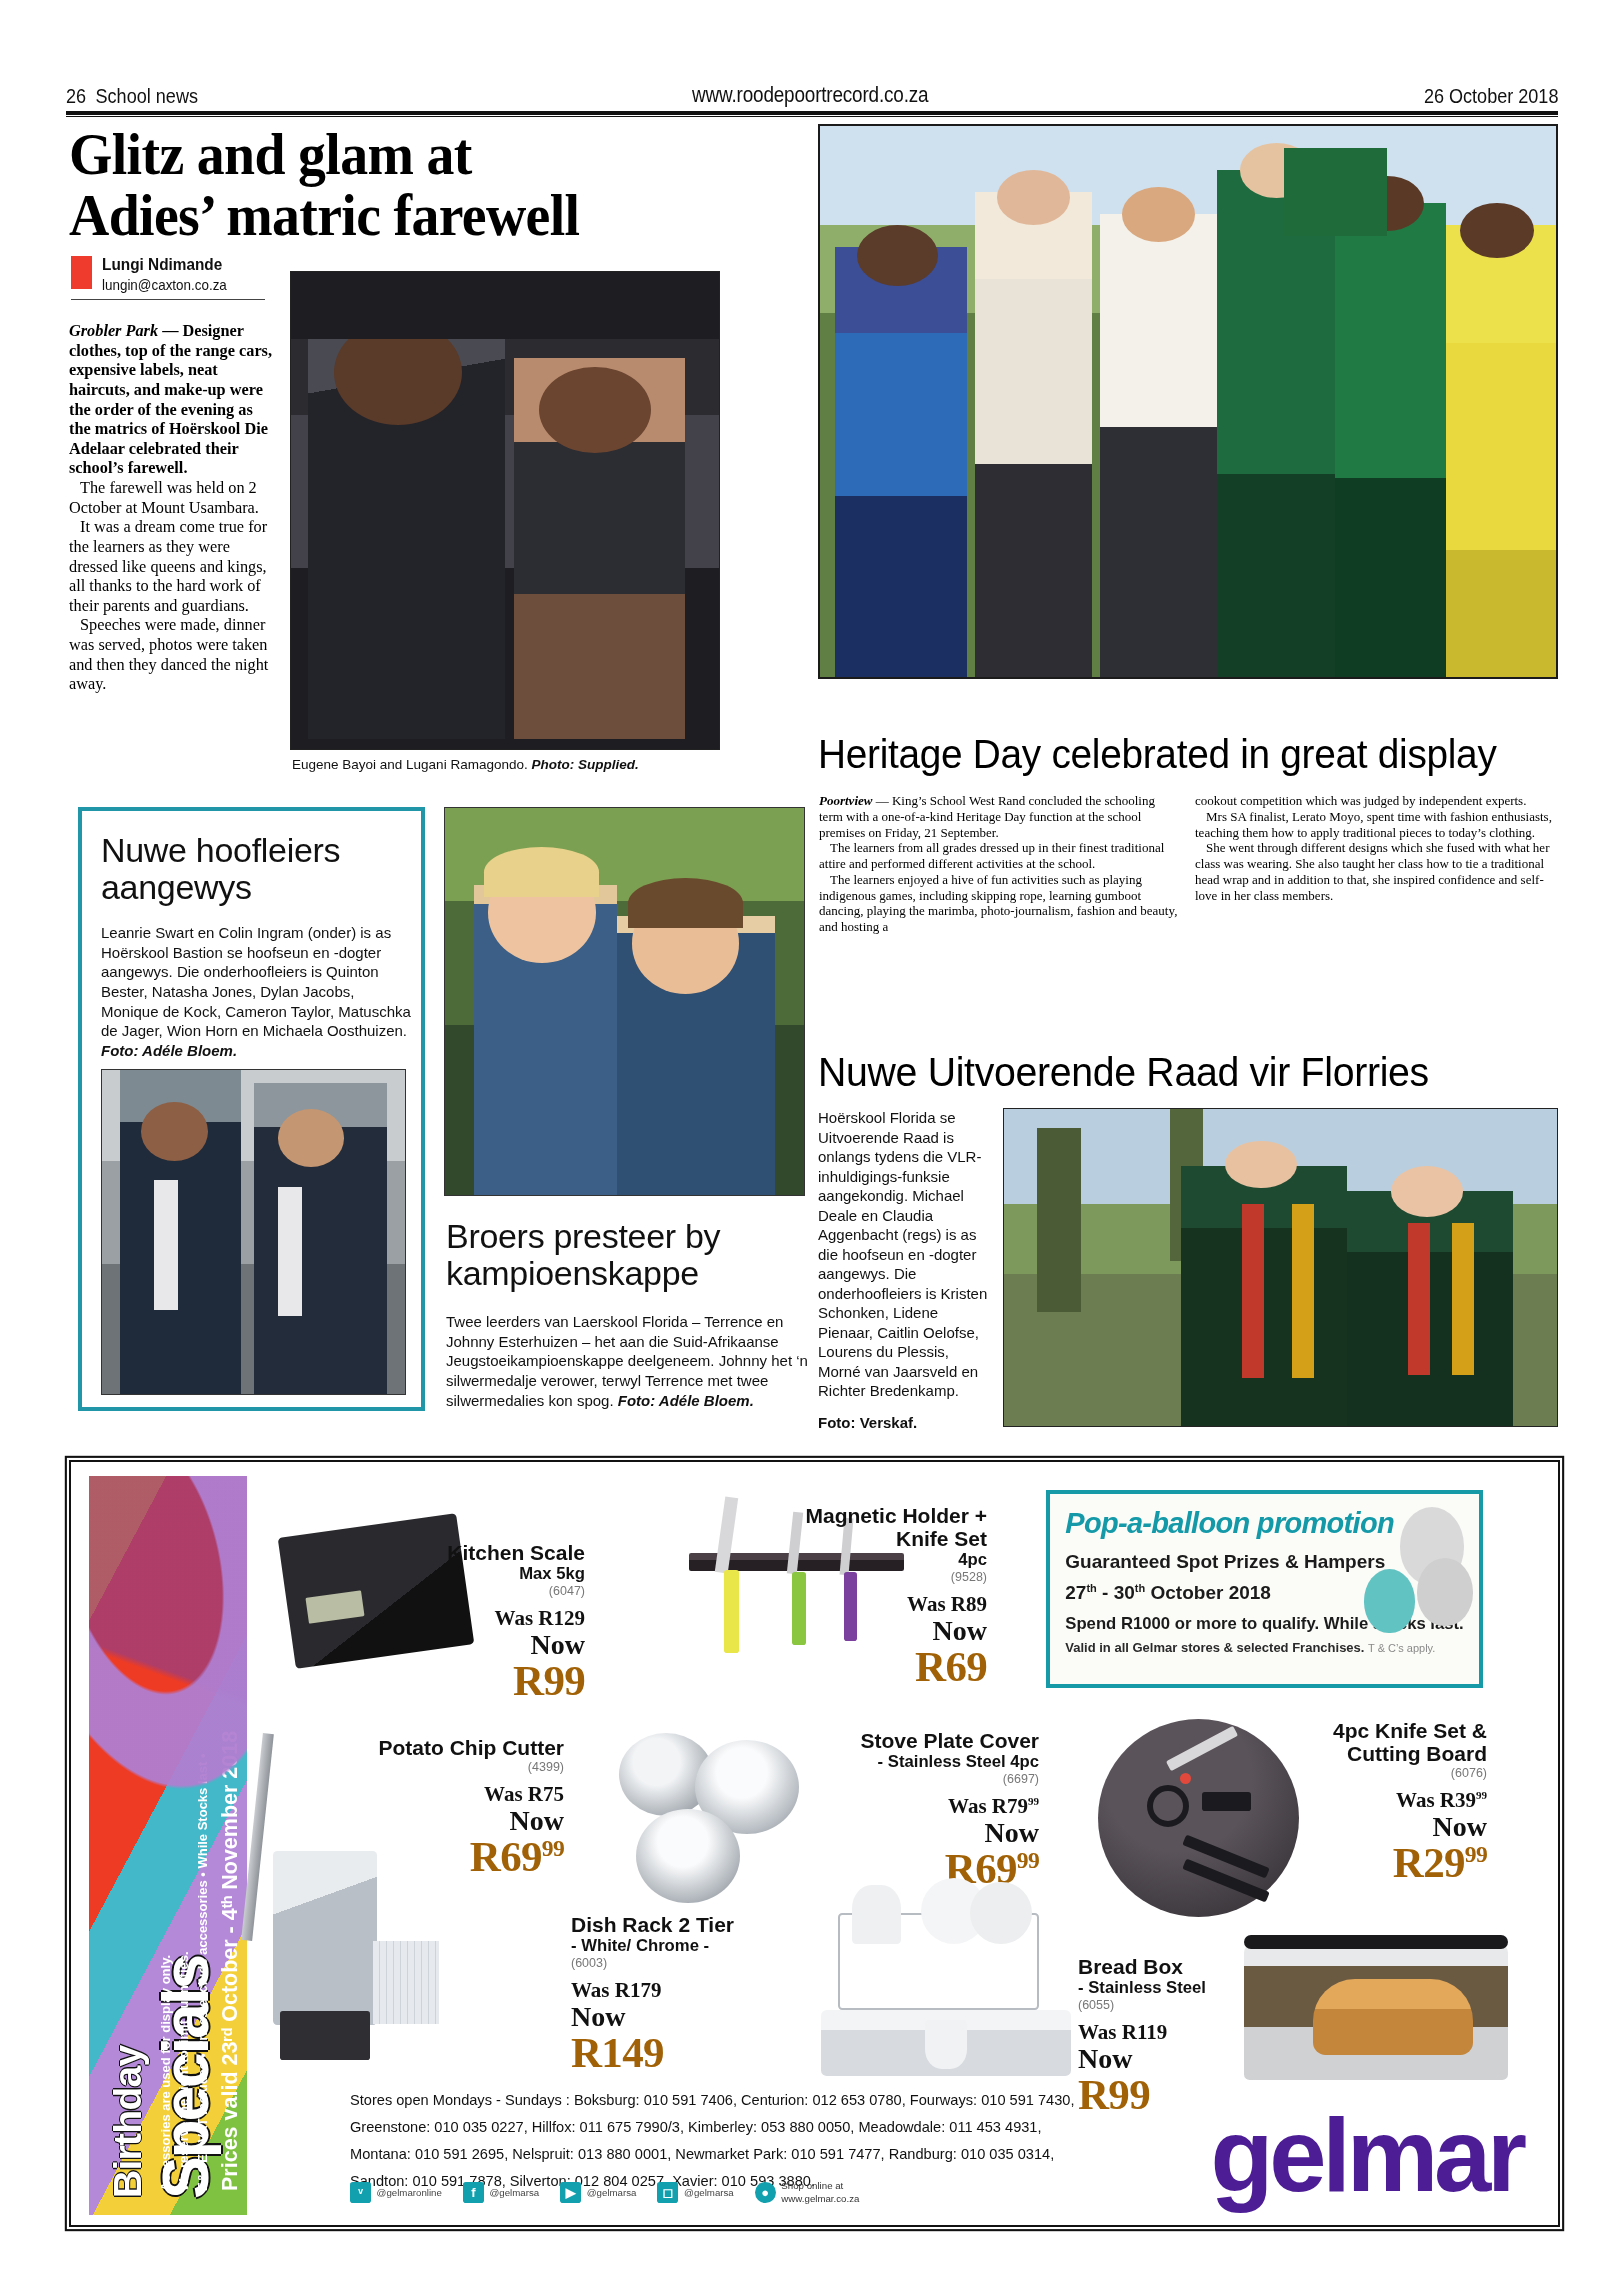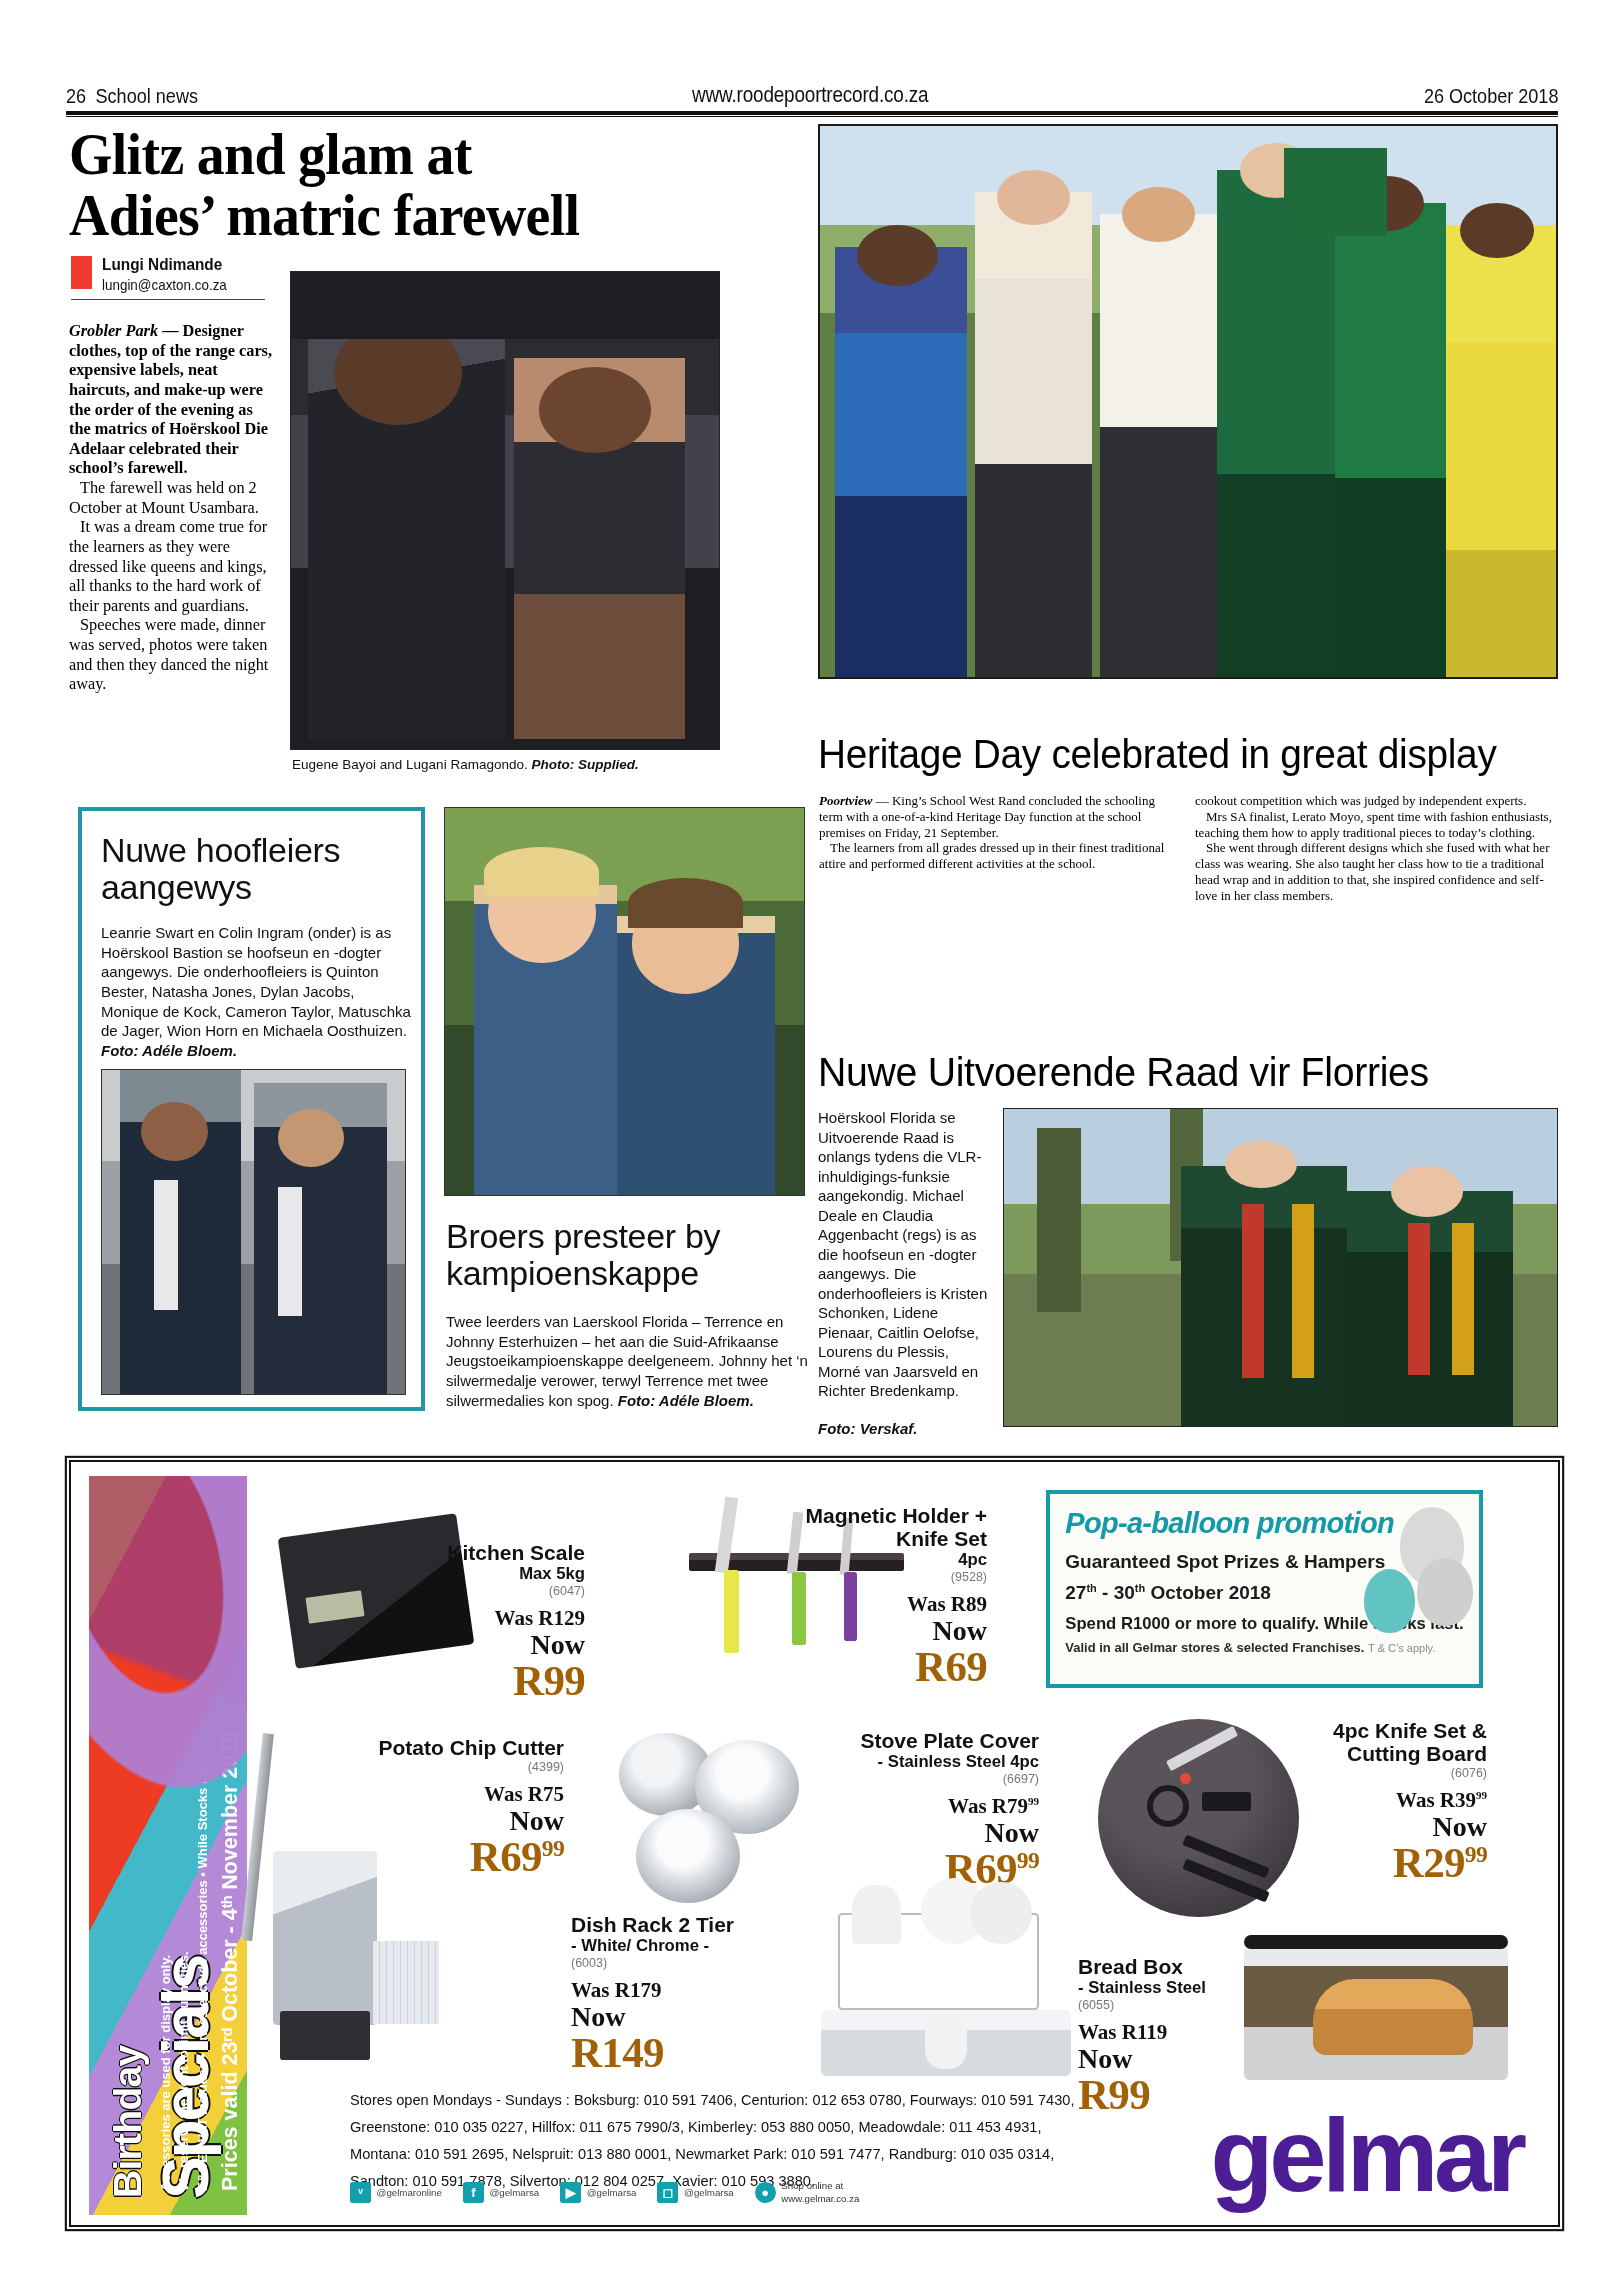--- a/index.html
+++ b/index.html
@@ -85,21 +85,21 @@
   #heritage-c1 { position:absolute; left:819px; top:793px; width:361px; }
   #heritage-c2 { position:absolute; left:1195px; top:793px; width:361px; }
 
   #head-florries { position:absolute; left:818px; top:1050px; width:746px; font-size:40px; transform:scaleX(.98); transform-origin:left;}
 
   #florries-col {
     position:absolute; left:818px; top:1108px; width:174px;
     font-family:"Liberation Sans Narrow","Liberation Sans",sans-serif;
     font-size:15px; line-height:1.30; color:#111;
   }
-  #florries-col .foto { font-weight:bold; font-style:italic; display:block; margin-top:18px;}
+  #florries-col .foto { font-weight:bold; display:block; margin-top:12px;}
 
   #photo-florries { left:1003px; top:1108px; width:555px; height:319px; border:1.4px solid #222;}
 
   
   #teal-box {
     position:absolute; left:78px; top:807px; width:347px; height:604px;
     border:4.9px solid #2196a8; background:#fff;
   }
   #teal-head {
     position:absolute; left:101px; top:832px; width:305px;
@@ -289,20 +289,21 @@
     <div style="position:absolute;left:87%;top:14%;width:10%;height:10%;border-radius:50%;background:#5b3a28;"></div>
     <div style="position:absolute;left:63%;top:4%;width:14%;height:16%;background:#1f6b3a;"></div>
   </div>
 
 
   <div class="sec-head" id="head-heritage">Heritage Day celebrated in great display</div>
 
   <div class="twocol" id="heritage-c1">
     <p class="lead"><b>Poortview</b><span> — </span><span>King’s School West Rand concluded the schooling term with a one-of-a-kind Heritage Day function at the school premises on Friday, 21 September.</span></p>
     <p>The learners from all grades dressed up in their finest traditional attire and performed different activities at the school.</p>
+    <p>The learners enjoyed a hive of fun activities such as playing indigenous games, including skipping rope, learning gumboot dancing, playing the marimba, photo-journalism, fashion and beauty, and hosting a</p>
   </div>
   <div class="twocol" id="heritage-c2">
     <p style="text-indent:0">cookout competition which was judged by independent experts.</p>
     <p>Mrs SA finalist, Lerato Moyo, spent time with fashion enthusiasts, teaching them how to apply traditional pieces to today’s clothing.</p>
     <p>She went through different designs which she fused with what her class was wearing. She also taught her class how to tie a traditional head wrap and in addition to that, she inspired confidence and self-love in her class members.</p>
   </div>
 
   <div class="sec-head" id="head-florries">Nuwe Uitvoerende Raad vir Florries</div>
   <div id="florries-col">
     <span>Hoërskool Florida se Uitvoerende Raad is onlangs tydens die VLR-inhuldigings-funksie aangekondig. Michael Deale en Claudia Aggenbacht (regs) is as die hoofseun en -dogter aangewys. Die onderhoofleiers is Kristen Schonken, Lidene Pienaar, Caitlin Oelofse, Lourens du Plessis, Morné van Jaarsveld en Richter Bredenkamp.</span>

